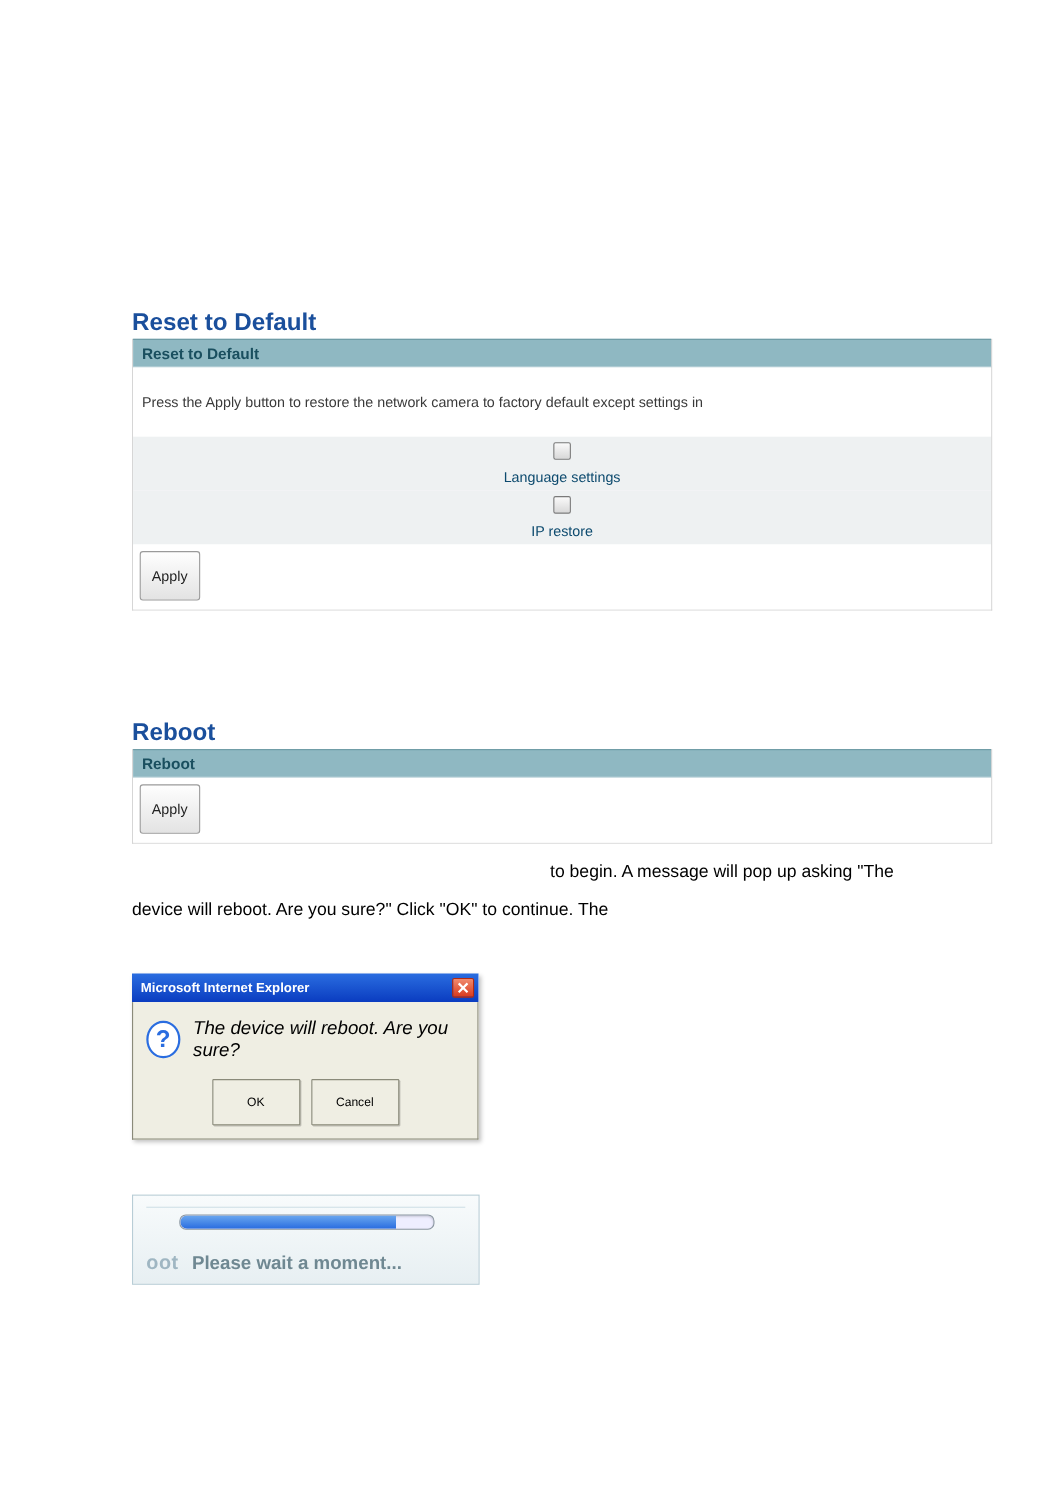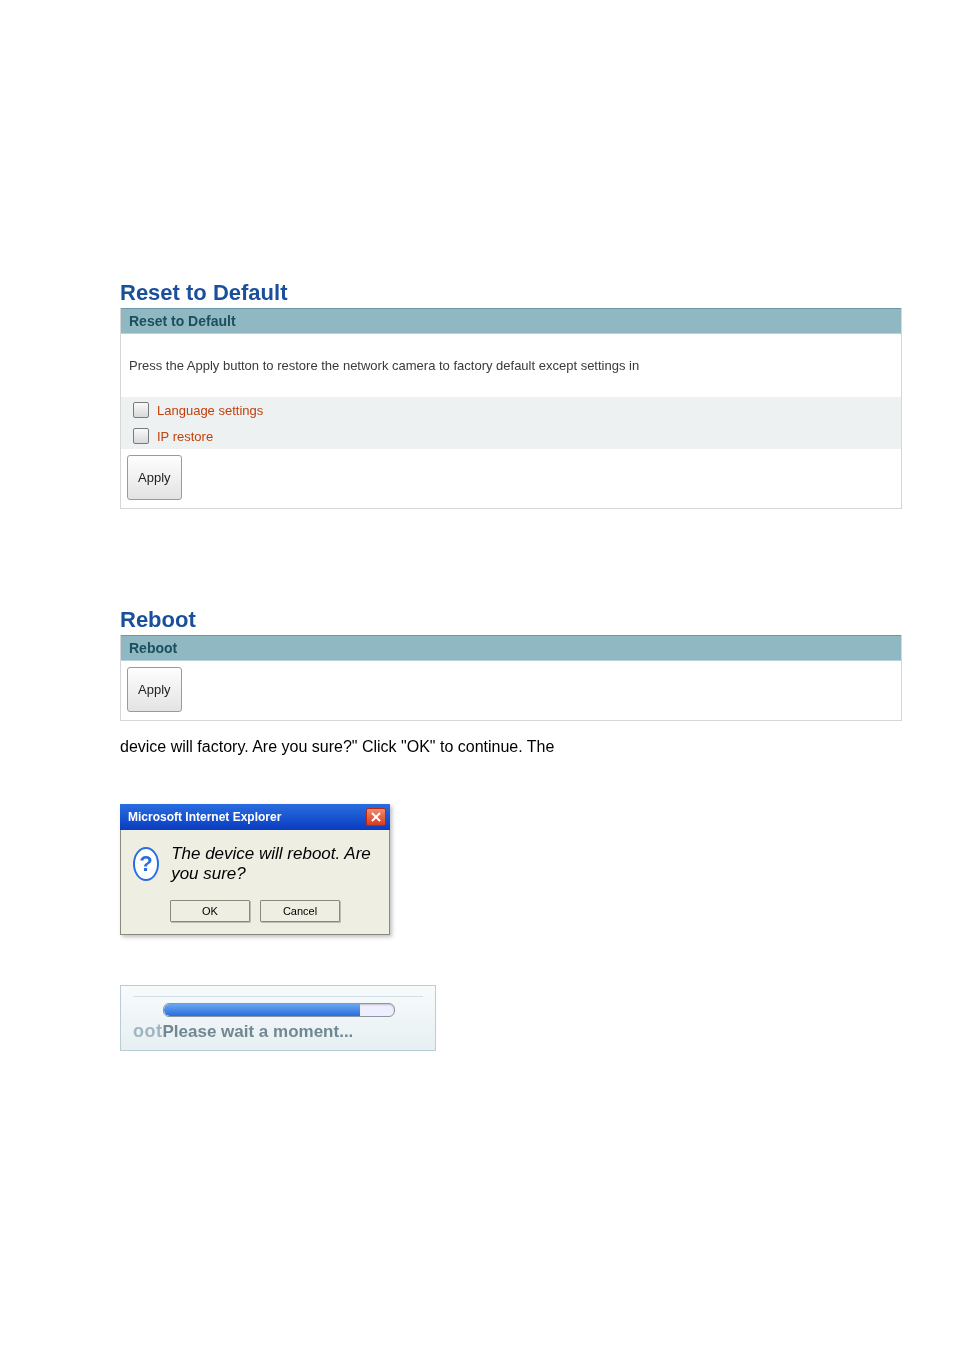--- a/index.html
+++ b/index.html
@@ -39,25 +39,26 @@
     background: #ffffff;
     font-size: 13px;
     color: #3a3a3a;
     padding: 24px 8px;
     font-family: Verdana, Arial, sans-serif;
   }
   .row-shade {
     background: #eef1f2;
     padding: 5px 12px;
     font-size: 13px;
-    color: #c2410c;
+    color: #0c4a6e;
     display: flex;
     align-items: center;
     gap: 8px;
     font-family: Verdana, Arial, sans-serif;
+    flex-direction: column;
   }
   .row-light {
     background: #ffffff;
     padding: 5px 12px;
     font-size: 13px;
     color: #333;
     display: flex;
     align-items: center;
     gap: 8px;
     font-family: Verdana, Arial, sans-serif;
@@ -90,21 +91,21 @@
     font-family: Arial, sans-serif;
     font-size: 16px;
     color: #000;
     line-height: 2.2;
   }
   .body-line1 { margin-left: 380px; margin-top: 8px; }
   .body-line2 { margin-left: 0; }
 
   
   .dialog {
-    width: 270px;
+    width: 315px;
     margin-top: 40px;
     box-shadow: 2px 2px 4px rgba(0,0,0,0.25);
     font-family: Tahoma, Arial, sans-serif;
   }
   .dialog-title {
     background: linear-gradient(#2a6de0, #0a3cc0);
     color: #fff;
     font-weight: bold;
     font-size: 12px;
     padding: 4px 4px 4px 8px;
@@ -157,21 +158,21 @@
   .dialog-btns {
     display: flex;
     justify-content: center;
     gap: 10px;
   }
   .dbtn {
     border: 1px solid #8a8a7a;
     background: #efeee3;
     width: 78px;
     text-align: center;
-    padding: 4px 0;
+    padding: 14px 0;
     font-size: 11px;
     border-radius: 1px;
     cursor: pointer;
     box-shadow: 1px 1px 0 rgba(0,0,0,0.2);
   }
 
   
   .progress-panel {
     margin-top: 50px;
     width: 290px;
@@ -201,21 +202,22 @@
     left: 0;
     top: 0;
     bottom: 0;
     width: 85%;
     background: linear-gradient(#6aa7ef, #2a6de0);
     border-radius: 6px 0 0 6px;
   }
   .progress-row {
     display: flex;
     align-items: center;
-    margin-top: 4px;
+    gap: 12px;
+    margin-top: 20px;
   }
   .oot {
     color: #9fb6c2;
     font-weight: bold;
     font-size: 18px;
     letter-spacing: 0.5px;
   }
   .wait-text {
     color: #6f8892;
     font-weight: bold;
@@ -247,21 +249,22 @@
   <div class="gap"></div>
 
   <div class="panel-title">Reboot</div>
   <div class="panel-wrap panel-wide">
     <div class="panel-header">Reboot</div>
     <div class="apply-row">
       <span class="btn">Apply</span>
     </div>
   </div>
 
-  <div class="body-text body-line2">device will factory.    Are you sure?"    Click "OK" to continue.    The</div>
+  <div class="body-text body-line1">to begin.    A message will pop up asking "The</div>
+  <div class="body-text body-line2">device will reboot.    Are you sure?"    Click "OK" to continue.    The</div>
 
   <div class="dialog">
     <div class="dialog-title">
       <span>Microsoft Internet Explorer</span>
       <span class="close-box">
         <svg viewBox="0 0 10 10">
           <path d="M1 1 L9 9 M9 1 L1 9" stroke="#fff" stroke-width="2" fill="none"></path>
         </svg>
       </span>
     </div>

